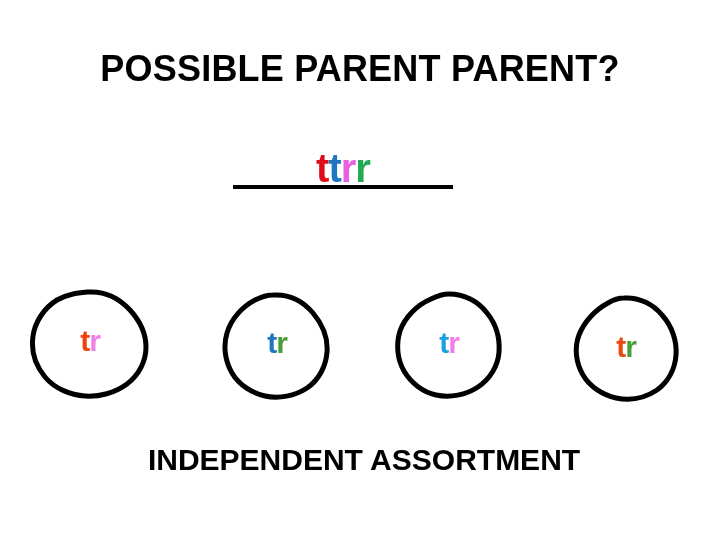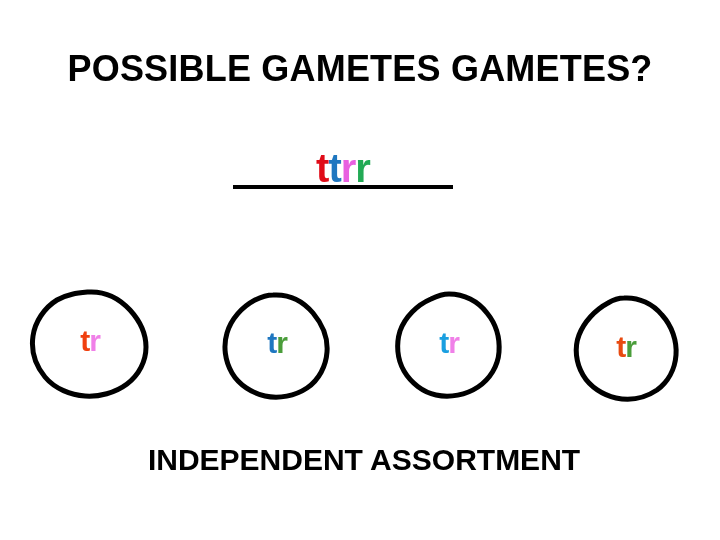--- a/index.html
+++ b/index.html
@@ -111,21 +111,21 @@
     font-weight: bold;
     color: #000000;
     white-space: nowrap;
   }
 </style>
 </head>
 <body>
 
 <div class="slide" style="background: rgb(255, 255, 255);">
 
-  <div class="title" style="color: rgb(0, 0, 0);">POSSIBLE GAMETES GAMETES?</div>
+  <div class="title" style="color: rgb(0, 0, 0);">POSSIBLE PARENT PARENT?</div>
 
   <div class="genotype-wrap">
     <div class="genotype">
       <span style="color: rgb(224, 12, 24);">t</span><span style="color: rgb(31, 119, 192);">t</span><span style="color: rgb(232, 96, 224);">r</span><span style="color: rgb(34, 170, 85);">r</span>
     </div>
   </div>
   <div class="underline" style="background: rgb(0, 0, 0);"></div>
 
   <div class="circle-row">
 

